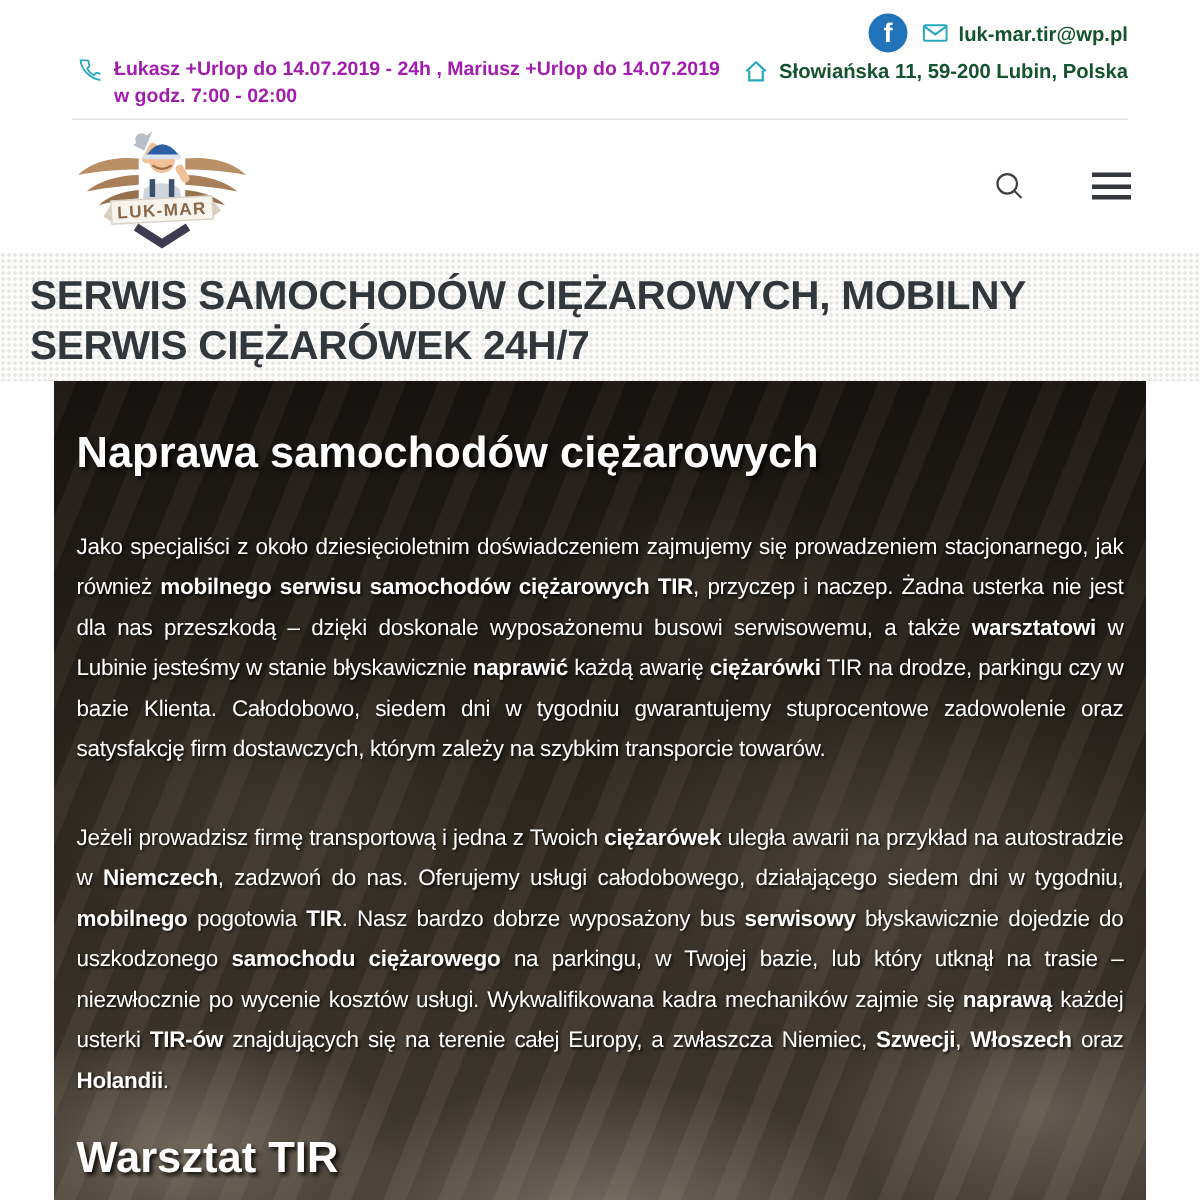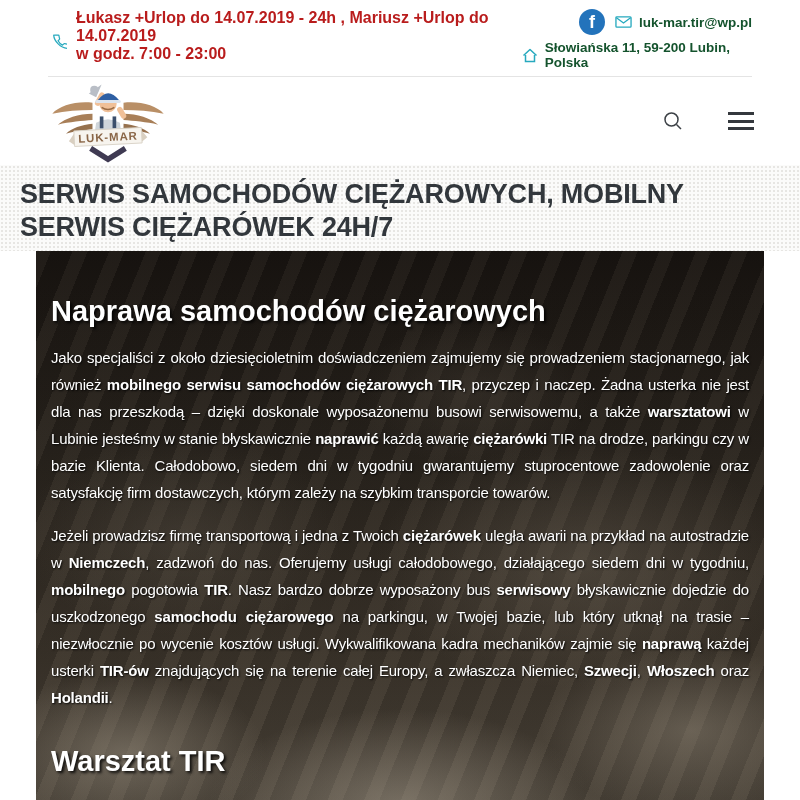--- a/index.html
+++ b/index.html
@@ -4,21 +4,21 @@
 <style>
   * { margin:0; padding:0; box-sizing:border-box; }
   html,body { width:800px; height:800px; overflow:hidden; background:#fff;
               font-family:"Liberation Sans", sans-serif; }
 
   
   .topbar { display:flex; justify-content:space-between; align-items:flex-start;
             padding:9px 48px 6px 52px; background:#fff; }
   .tb-left { display:flex; align-items:center; gap:9px; }
   .tb-left .icon { margin-top:10px; }
-  .phone-text { font-size:16px; font-weight:700; line-height:18px; color:#b91c1c; }
+  .phone-text { font-size:13px; font-weight:700; line-height:18px; color:#a21caf;margin-top:28px; }
   .tb-right { display:flex; flex-direction:column; align-items:flex-end; gap:5px; }
   .tb-row { display:flex; align-items:center; gap:10px; }
   .fb-badge { width:26px; height:26px; border-radius:50%; background:#2373bb; color:#fff;
               display:flex; align-items:center; justify-content:center;
               font-size:18px; font-weight:700; cursor:pointer; }
   .link-row { display:flex; align-items:center; gap:7px; font-size:13.5px;
               font-weight:700; color:#14532d; }
   .tb-sep { height:1px; background:#e4e4e4; margin:0 48px; }
 
   
@@ -45,42 +45,42 @@
     background-image:
       radial-gradient(ellipse 230px 130px at 12% 88%, rgba(158,148,132,.50), transparent 62%),
       radial-gradient(ellipse 300px 150px at 50% 97%, rgba(174,164,148,.48), transparent 64%),
       radial-gradient(ellipse 250px 140px at 90% 84%, rgba(150,140,124,.44), transparent 60%),
       radial-gradient(ellipse 320px 190px at 75% 55%, rgba(118,108,94,.36), transparent 65%),
       radial-gradient(ellipse 260px 160px at 20% 50%, rgba(102,94,82,.30), transparent 62%),
       radial-gradient(ellipse 200px 120px at 60% 25%, rgba(82,74,64,.30), transparent 60%),
       repeating-linear-gradient(112deg, rgba(140,128,112,.10) 0 14px, rgba(30,26,22,.14) 14px 34px),
       linear-gradient(180deg, #15110e 0%, #26211b 35%, #393229 70%, #4b443a 100%);
   }
-  .article h2 { font-size:29px; line-height:34px; font-weight:700; margin:33px 0 4px;
+  .article h2 { font-size:29px; line-height:34px; font-weight:700; margin:21px 0 4px;
                 text-shadow:2px 2px 3px rgba(0,0,0,.85); }
   .article p { font-size:15px; line-height:27px; letter-spacing:-0.2px;
-               text-align:justify; margin:16px 0 12px;
+               text-align:justify; margin:32px 0 12px;
                text-shadow:1px 1px 2px rgba(0,0,0,.9); }
   .article strong { font-weight:700; }
 
   svg { display:block; }
 </style>
 </head>
 <body>
 
 <div class="topbar">
   <div class="tb-left">
     <span class="icon">
       <svg width="15" height="15" viewBox="0 0 16 16">
         <path d="M3.2 1h2.7c.4 0 .8.3.8.8.1 1 .3 1.9.6 2.8.1.3 0 .6-.2.9L5.7 6.9c1 2 2.7 3.7 4.7 4.7l1.4-1.4c.2-.2.6-.3.9-.2.9.3 1.8.5 2.8.6.5 0 .8.4.8.8v2.7c0 .5-.4.9-.9.9C8.5 14.6 1.4 7.5 1 .9 1 1.4 1.4 1 1.9 1z" transform="translate(.8 .3)" fill="none" stroke="#26a9be" stroke-width="1.3" stroke-linejoin="round"></path>
       </svg>
     </span>
     <div class="phone-text">
       <span>Łukasz +Urlop do 14.07.2019 - 24h , Mariusz +Urlop do 14.07.2019</span><br>
-      <span>w godz. 7:00 - 23:00</span>
+      <span>w godz. 7:00 - 02:00</span>
     </div>
   </div>
 
   <div class="tb-right">
     <div class="tb-row">
       <div class="fb-badge">
         <span>f</span>
       </div>
       <div class="link-row">
         <span>

